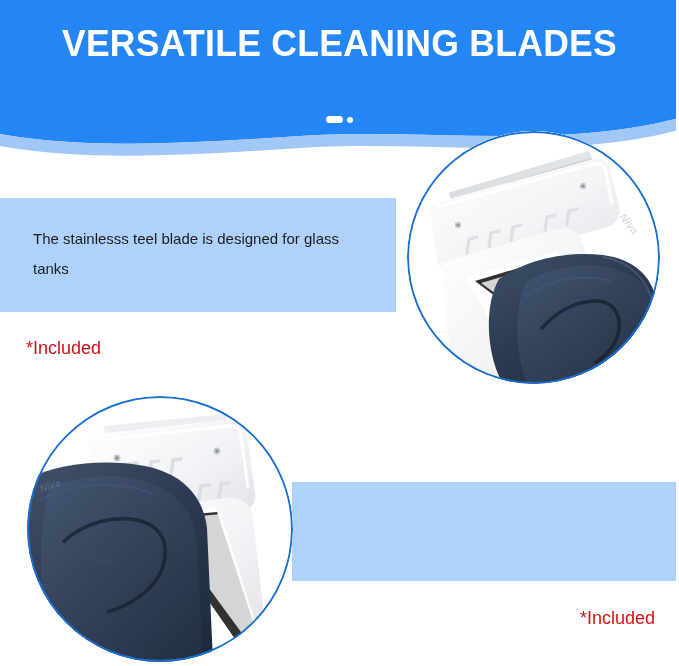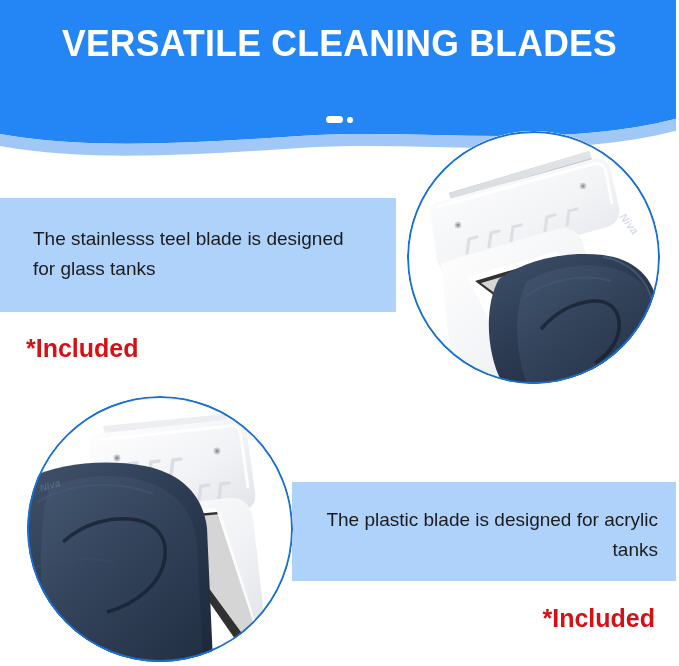--- a/index.html
+++ b/index.html
@@ -88,39 +88,39 @@
   .band-bottom {
     left: 292px; top: 482px;
     width: 387px;
     height: 99px;
   }
 
   
   .caption {
     position: absolute;
     color: #1c1c1c;
-    font-size: 19px;
+    font-size: 15px;
     line-height: 30px;
     font-weight: 400;
   }
   .caption-top {
     left: 33px; top: 224px;
     width: 330px;
     text-align: left;
   }
   .caption-bottom {
     left: 305px; top: 505px;
     width: 353px;
     text-align: right;
   }
   .included {
     position: absolute;
     color: #d81016;
-    font-size: 25px;
-    font-weight: bold;
+    font-size: 18px;
+    font-weight: normal;
     line-height: 30px;
   }
   .included-top {
     left: 26px; top: 333px;
     text-align: left;
   }
   .included-bottom {
     left: 369px; top: 603px;
     width: 286px;
     text-align: right;
@@ -320,17 +320,16 @@
         <path d="M-4,176 C24,164 58,160 86,166" fill="none" stroke="#3c4f6b" stroke-width="2" opacity="0.45"></path>
 
         <g opacity="0.3" transform="translate(14,96) rotate(-18)">
           <text x="0" y="0" fill="#93a6bf" font-family="Liberation Sans, sans-serif" font-size="10" font-style="italic" font-weight="bold">Niva</text>
         </g>
       </g>
     </svg>
     <div class="photo-ring" style="left:0;top:0;width:266px;height:266px;"></div>
   </div>
 
-  <div class="caption caption-bottom">The plastic blade is designed for acrylic tanks</div>
 
   <div class="included included-bottom">*Included</div>
 
 </div>
 
 </body></html>

